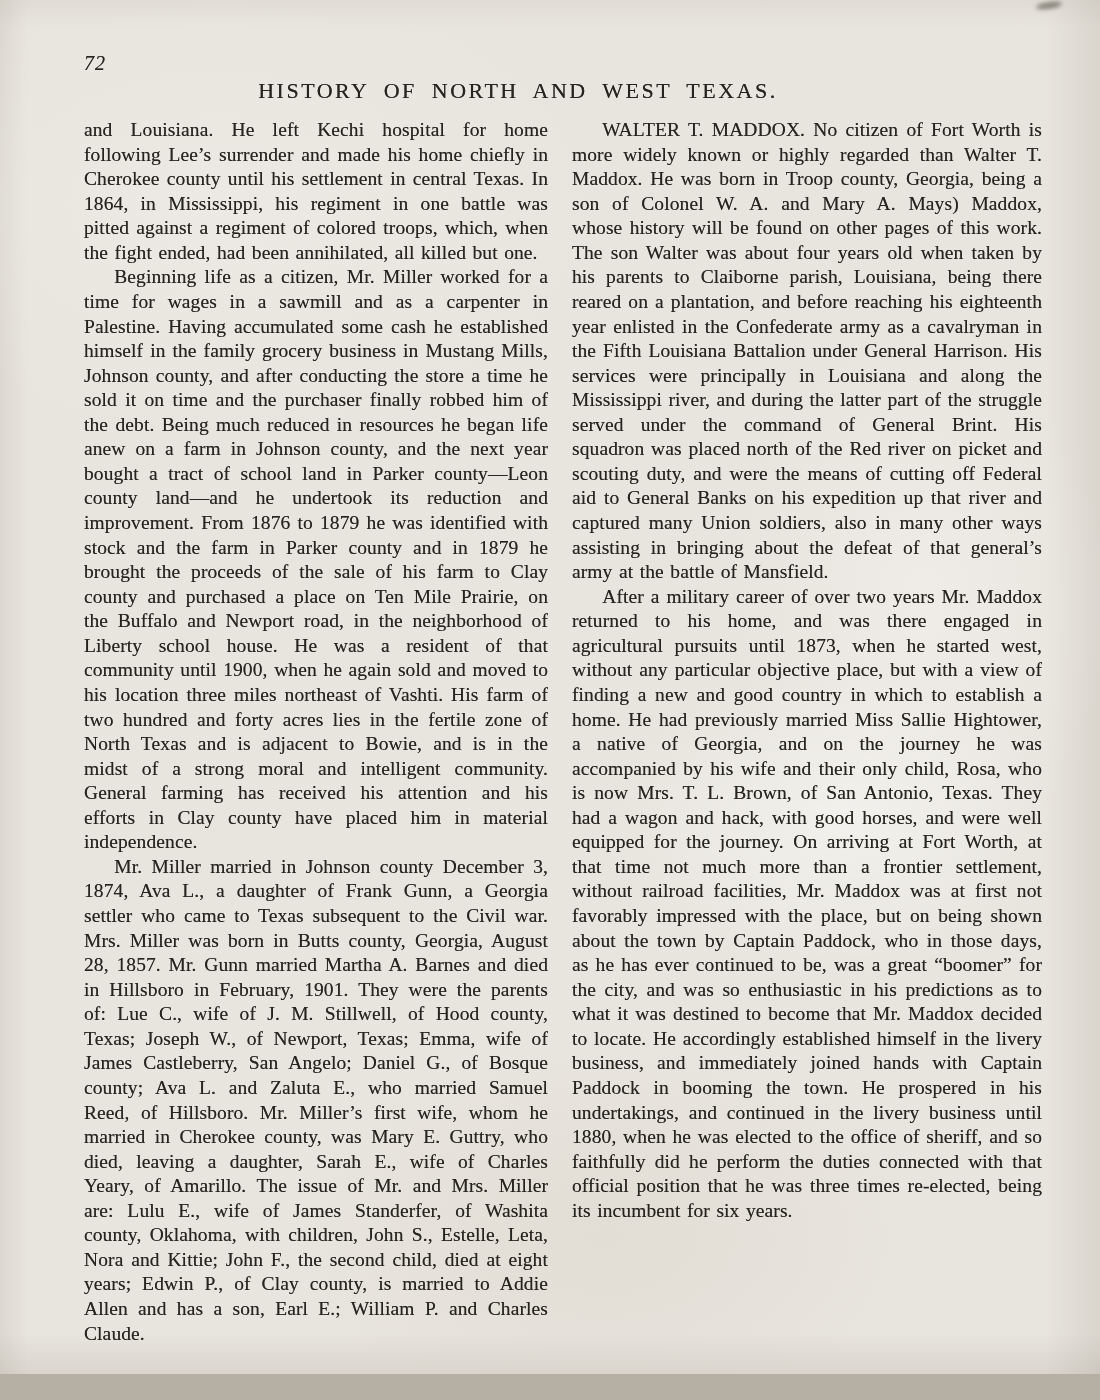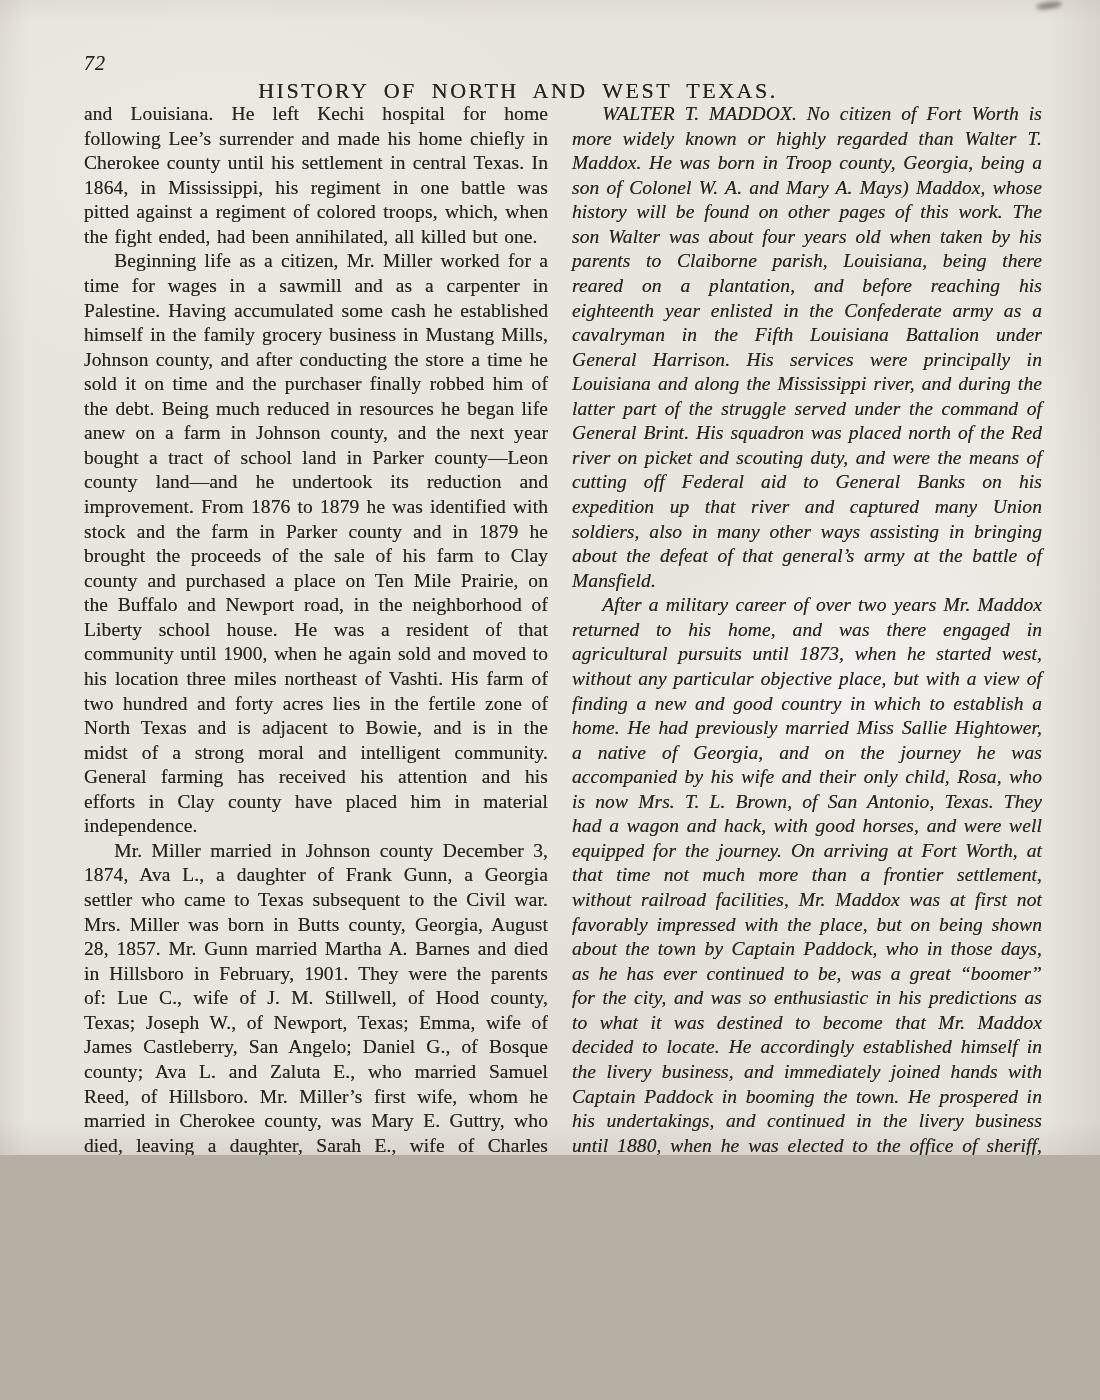--- a/index.html
+++ b/index.html
@@ -3,21 +3,21 @@
 <meta charset="utf-8">
 <style>
   html, body {
     margin: 0;
     padding: 0;
     background: #b5afa4;
   }
   .page {
     position: relative;
     width: 1100px;
-    height: 1155px;
+    height: 1374px;
     margin: 0 auto;
     overflow: hidden;
     box-sizing: border-box;
     color: #26241f;
     font-family: "Liberation Serif", "DejaVu Serif", serif;
     background:
       radial-gradient(ellipse 320px 220px at 76% 60%, rgba(255,255,255,0.45), rgba(255,255,255,0) 70%),
       radial-gradient(ellipse 260px 380px at 84% 44%, rgba(244,242,238,0.55), rgba(244,242,238,0) 72%),
       radial-gradient(ellipse 500px 300px at 20% 15%, rgba(240,238,233,0.5), rgba(240,238,233,0) 75%),
       radial-gradient(ellipse 420px 260px at 55% 90%, rgba(214,208,197,0.35), rgba(214,208,197,0) 75%),
@@ -62,23 +62,24 @@
     text-shadow: 0 0 0.6px rgba(38,36,31,0.7);
     margin-top: 32px;
   }
   .columns {
     display: flex;
     gap: 24px;
     padding: 22px 58px 0 84px;
   }
   .column {
     box-sizing: border-box;
+    margin-top: 16px;
   }
   .column.left  { width: 464px; flex: 0 0 auto; }
-  .column.right { flex: 1 1 auto; font-style: italic; }
+  .column.right { flex: 1 1 auto; }
   .para {
     margin: 0;
     text-align: justify;
     font-size: 19.5px;
     line-height: 1.26;
     letter-spacing: 0.1px;
     word-spacing: 1.5px;
     hyphens: auto;
     -webkit-hyphens: auto;
     text-shadow: 0 0 0.55px rgba(38,36,31,0.6);

